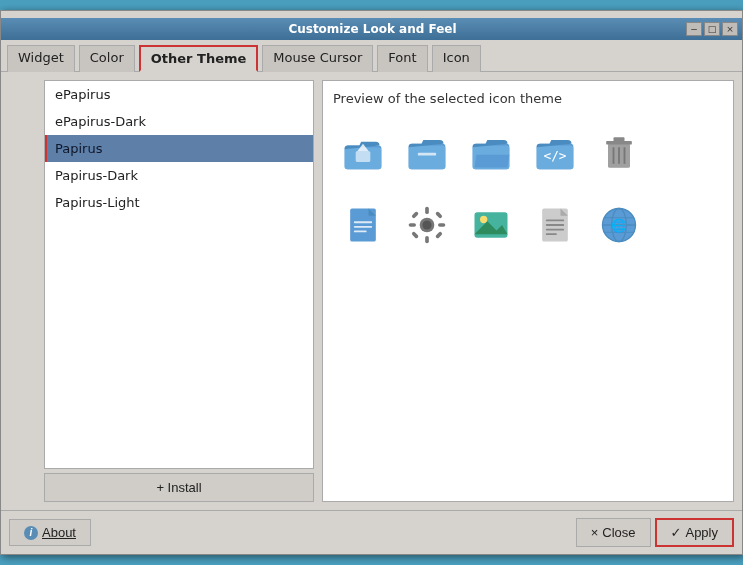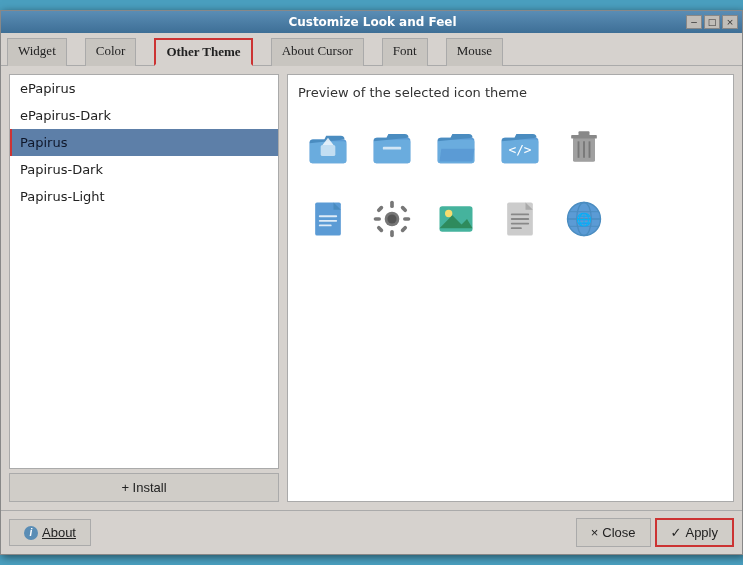--- a/index.html
+++ b/index.html
@@ -24,20 +24,21 @@
       position: relative;
     }
     .titlebar {
       background: linear-gradient(to bottom, #5a8db5 0%, #3e6f96 100%);
       height: 22px;
       display: flex;
       align-items: center;
       justify-content: space-between;
       padding: 0 4px;
       user-select: none;
+      margin-top: 7px;
     }
     .titlebar-title {
       color: white;
       font-size: 12px;
       font-weight: bold;
       flex: 1;
       text-align: center;
     }
     .titlebar-controls {
       display: flex;
@@ -53,22 +54,21 @@
       align-items: center;
       justify-content: center;
       cursor: pointer;
       color: #333;
     }
     .tabs-bar {
       background: #d6d2ce;
       border-bottom: 1px solid #aaa;
       display: flex;
       padding: 4px 6px 0 6px;
-      gap: 16px;
-      font-family: Liberation Serif, serif;
+      gap: 2px;
     }
     .tab {
       padding: 4px 10px;
       border: 1px solid #aaa;
       border-bottom: none;
       background: #c8c5c0;
       cursor: pointer;
       font-size: 13px;
       color: #222;
       margin-right: 2px;
@@ -89,20 +89,21 @@
       gap: 8px;
       background: #d6d2ce;
       overflow: hidden;
     }
     .left-panel {
       width: 270px;
       display: flex;
       flex-direction: column;
       gap: 4px;
       flex-shrink: 0;
+      margin-left: 35px;
     }
     .theme-list {
       flex: 1;
       background: white;
       border: 1px solid #aaa;
       overflow-y: auto;
     }
     .theme-item {
       padding: 6px 10px;
       cursor: pointer;
@@ -225,23 +226,23 @@
       <div class="titlebar-btn">−</div>
       <div class="titlebar-btn">□</div>
       <div class="titlebar-btn">×</div>
     </div>
   </div>
 
   <div class="tabs-bar">
     <div class="tab">Widget</div>
     <div class="tab">Color</div>
     <div class="tab active">Other Theme</div>
-    <div class="tab">About Cursor</div>
+    <div class="tab">Mouse Cursor</div>
     <div class="tab">Font</div>
-    <div class="tab">Mouse</div>
+    <div class="tab">Icon</div>
   </div>
 
   <div class="content-area">
 
     <div class="left-panel">
       <div class="theme-list">
         <div class="theme-item">ePapirus</div>
         <div class="theme-item">ePapirus-Dark</div>
         <div class="theme-item selected">Papirus</div>
         <div class="theme-item">Papirus-Dark</div>

